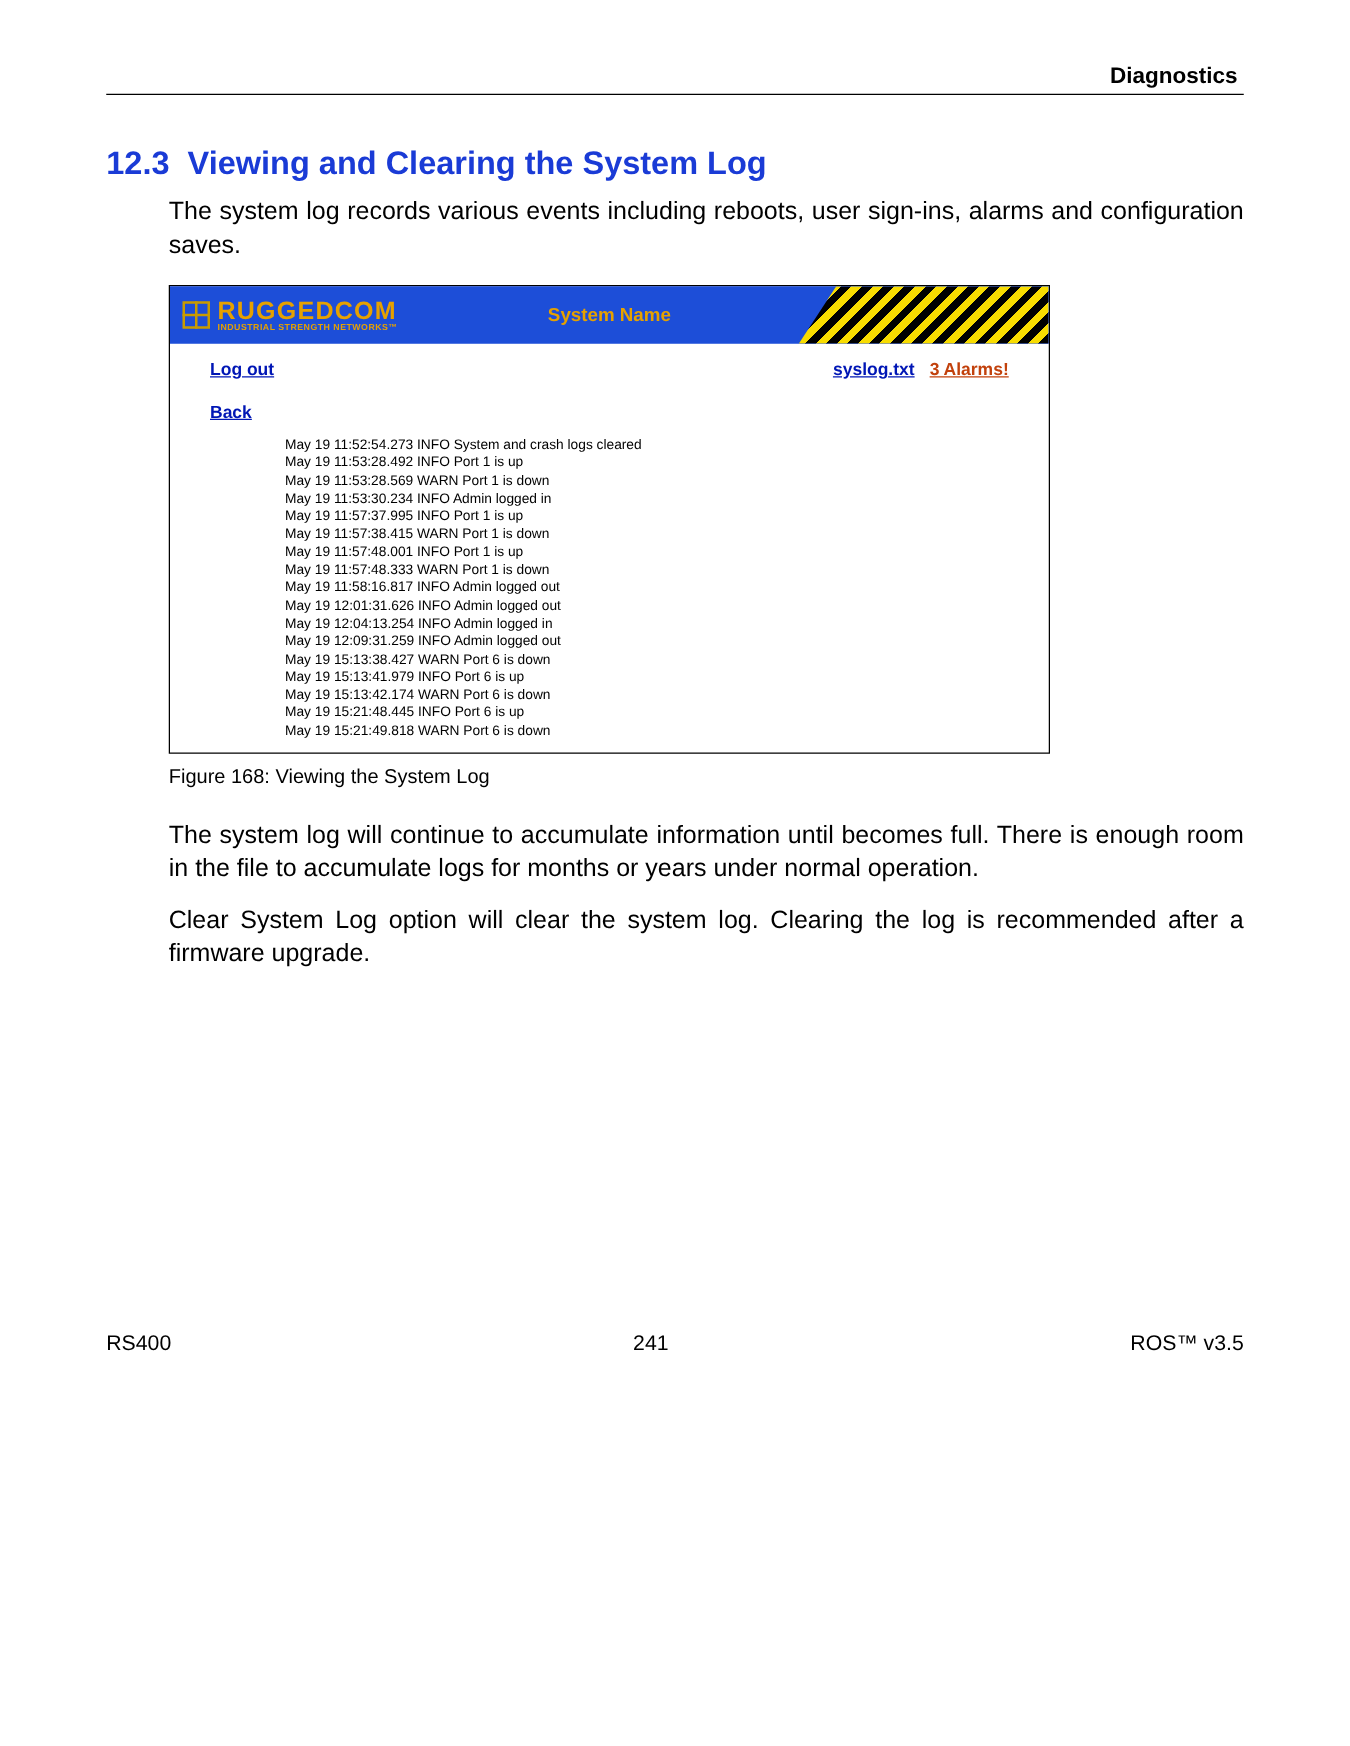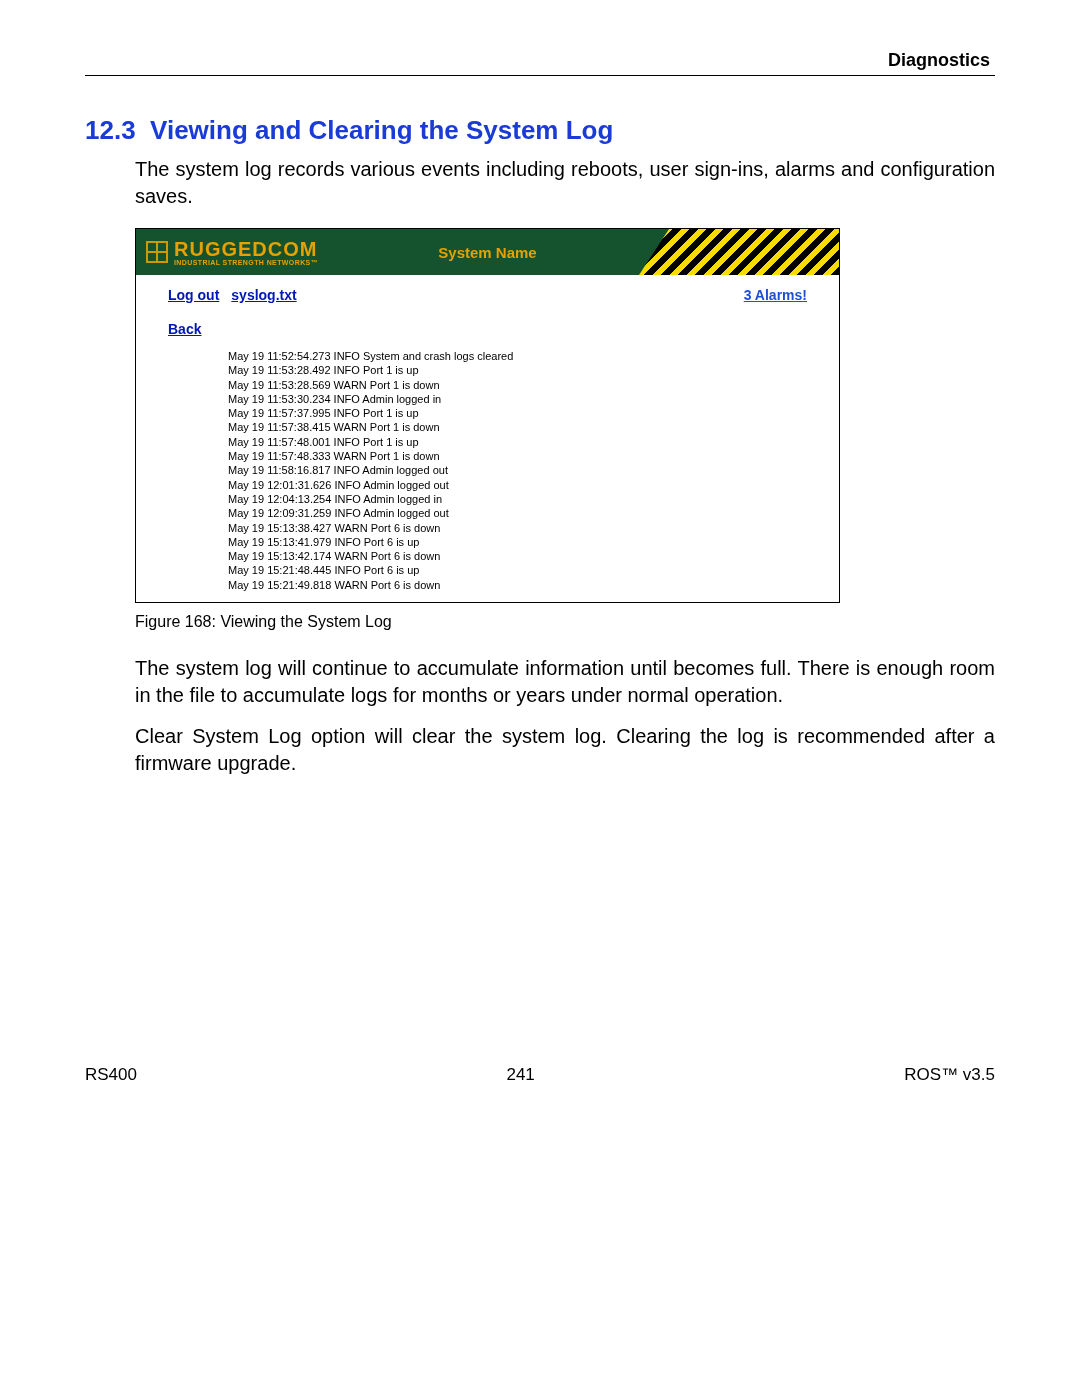--- a/index.html
+++ b/index.html
@@ -54,21 +54,21 @@
   .figure-wrap {
     margin-left: 50px;
     margin-right: 0;
   }
   .screenshot {
     border: 1px solid #000;
     width: 705px;
     background: #fff;
   }
   .ss-header {
-    background: #14532d;
+    background: #1d4ed8;
     height: 46px;
     position: relative;
     display: flex;
     align-items: center;
   }
   .ss-logo {
     display: flex;
     align-items: center;
     padding-left: 10px;
     gap: 6px;
@@ -131,25 +131,25 @@
     padding: 12px 32px 6px 32px;
     font-size: 14px;
     gap: 12px;
   }
   .ss-link-left, .ss-link-center {
     color: #0016b5;
     font-weight: bold;
     text-decoration: underline;
   }
   .ss-link-alarms {
-    color: #1d4ed8;
+    color: #c2410c;
     font-weight: bold;
     text-decoration: underline;
   }
-  .ss-navrow .center { flex: 1; text-align: left; }
+  .ss-navrow .center { flex: 1; text-align: right; }
   .ss-backrow {
     padding: 12px 32px 8px 32px;
     font-size: 14px;
   }
   .ss-log {
     padding: 4px 0 10px 92px;
     font-family: Arial, Helvetica, sans-serif;
     font-size: 11px;
     line-height: 1.3;
     color: #000;

